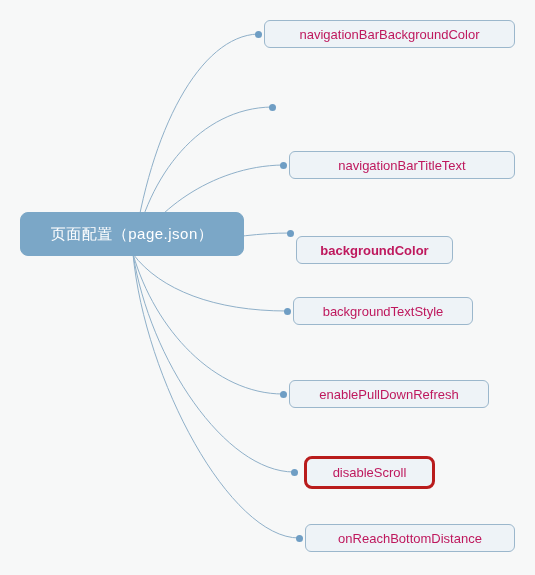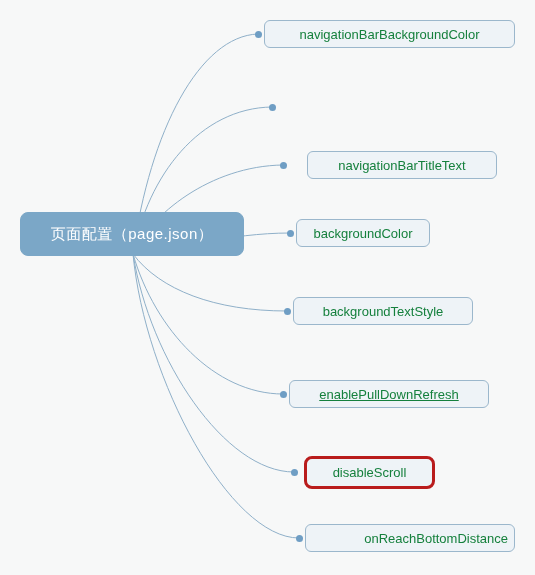--- a/index.html
+++ b/index.html
@@ -40,23 +40,23 @@
     border-radius: 8px;
     color: #ffffff;
     font-size: 15px;
     letter-spacing: 0.5px;
     padding: 16px 14px;
   }
   .child-node {
     background: #eef3f7;
     border: 1px solid #9bb7cc;
     border-radius: 6px;
-    color: #15803d;
+    color: #be185d;
     font-size: 13px;
-    padding: 0 6px;
+    padding: 0 12px;
   }
   .child-node.selected {
     border: 3px solid #b91c1c;
     border-radius: 8px;
     background: #eef3f7;
   }
   .conn-dot {
     position: absolute;
     width: 7px;
     height: 7px;
@@ -87,42 +87,42 @@
   </div>
 
   <div class="conn-dot" style="left:255px; top:31px;"></div>
   <div class="node child-node" style="left:264px; top:20px; width:251px; height:28px;">
     <span>navigationBarBackgroundColor</span>
   </div>
 
   <div class="conn-dot" style="left:269px; top:104px;"></div>
 
   <div class="conn-dot" style="left:280px; top:162px;"></div>
-  <div class="node child-node" style="left:289px; top:151px; width:190px; height:28px;margin-left:18px;">
+  <div class="node child-node" style="left:289px; top:151px; width:226px; height:28px;">
     <span>navigationBarTitleText</span>
   </div>
 
   <div class="conn-dot" style="left:287px; top:230px;"></div>
-  <div class="node child-node" style="left:296px; top:219px; width:134px; height:28px;">
+  <div class="node child-node" style="left:296px; top:236px; width:157px; height:28px;font-weight:bold;">
     <span>backgroundColor</span>
   </div>
 
   <div class="conn-dot" style="left:284px; top:308px;"></div>
   <div class="node child-node" style="left:293px; top:297px; width:180px; height:28px;border-radius:6px;">
     <span>backgroundTextStyle</span>
   </div>
 
   <div class="conn-dot" style="left:280px; top:391px;"></div>
-  <div class="node child-node" style="left:289px; top:380px; width:200px; height:28px;text-decoration:underline;">
+  <div class="node child-node" style="left:289px; top:380px; width:200px; height:28px;">
     <span>enablePullDownRefresh</span>
   </div>
 
   <div class="conn-dot" style="left:291px; top:469px;"></div>
   <div class="node child-node selected" style="left:304px; top:456px; width:131px; height:33px;">
     <span>disableScroll</span>
   </div>
 
   <div class="conn-dot" style="left:296px; top:535px;"></div>
-  <div class="node child-node" style="left:305px; top:524px; width:210px; height:28px;justify-content:flex-end;">
+  <div class="node child-node" style="left:305px; top:524px; width:210px; height:28px;">
     <span>onReachBottomDistance</span>
   </div>
 
 </div>
 
 </body></html>

